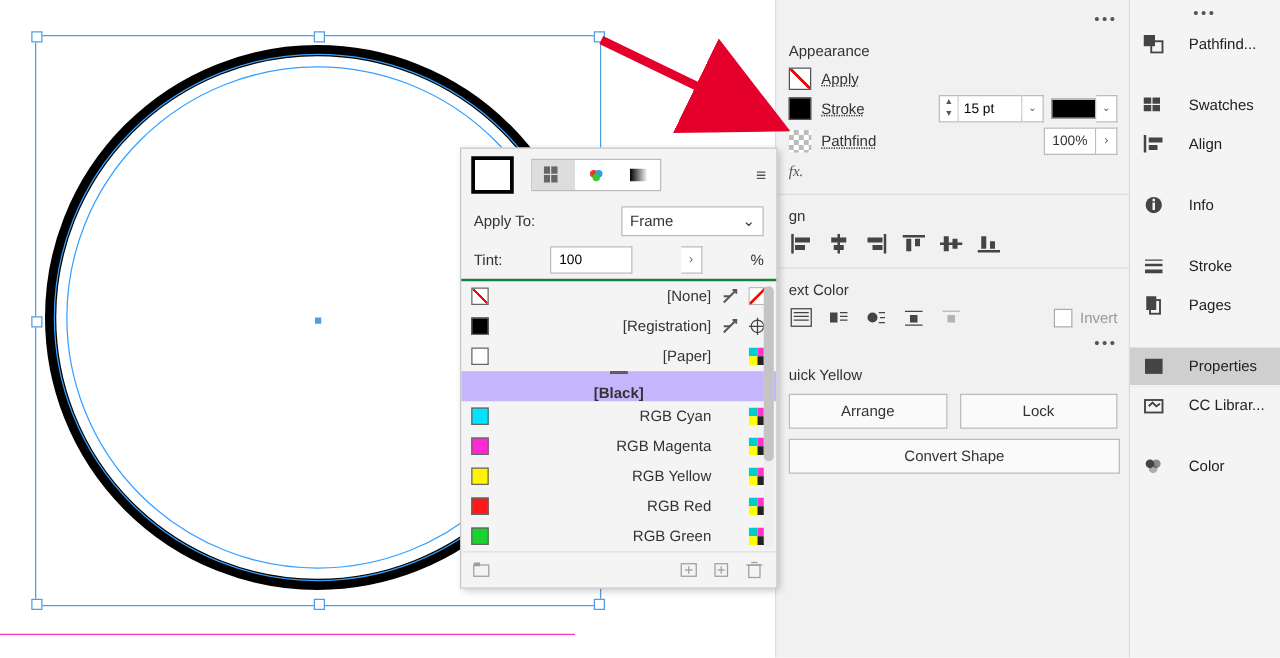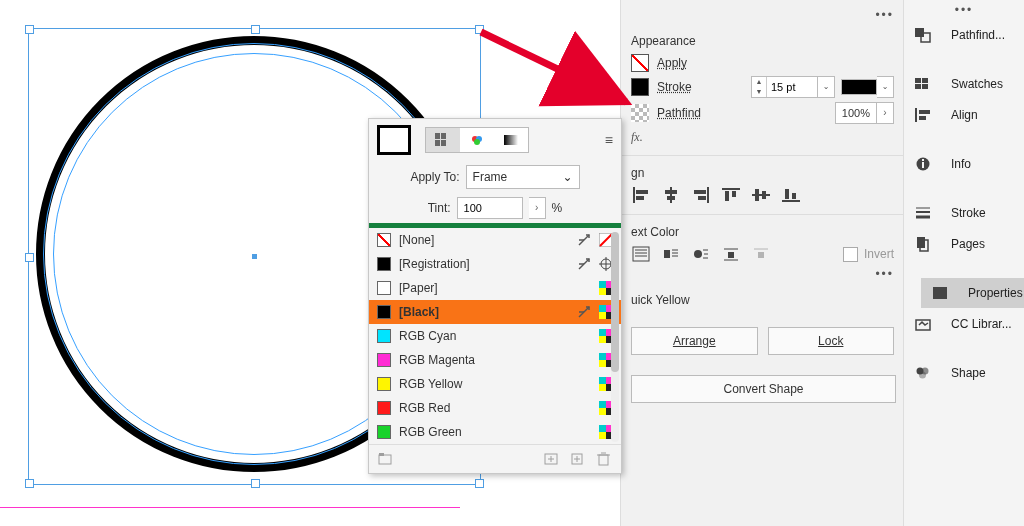--- a/index.html
+++ b/index.html
@@ -40,40 +40,40 @@
 .opacity-val{border:1px solid #bbb;background:#fff;height:20px;padding:0 6px;font-size:11px;display:flex;align-items:center;}
 .chev{width:16px;height:20px;border:1px solid #bbb;border-left:0;background:#fff;font-size:10px;text-align:center;line-height:20px;color:#666;}
 .fx{font-style:italic;font-family:Georgia,serif;font-size:12px;color:#555;margin-top:6px;}
 
 .icon-row{display:flex;gap:10px;margin:6px 0 2px 0;}
 .mini-ico{width:20px;height:18px;display:flex;align-items:center;justify-content:center;}
 .mini-ico.dim{opacity:.35;}
 .chkbox{width:13px;height:13px;border:1px solid #aaa;background:#fff;}
 .invert-row{display:flex;align-items:center;gap:6px;margin-left:auto;}
 
-.qa-btns{display:flex;gap:10px;margin:20px 0;text-decoration:underline;}
+.qa-btns{display:flex;gap:10px;margin:8px 0;}
 .qa-btn{flex:1;height:26px;border:1px solid #bbb;background:#fafafa;font-size:12px;color:#333;display:flex;align-items:center;justify-content:center;cursor:pointer;}
 .qa-wide{width:100%;height:26px;border:1px solid #bbb;background:#fafafa;font-size:12px;display:flex;align-items:center;justify-content:center;cursor:pointer;}
 
 
 .sw-popup{position:absolute;left:368px;top:118px;width:252px;background:#f4f4f4;border:1px solid #c8c8c8;box-shadow:2px 2px 6px rgba(0,0,0,.25);z-index:50;}
 .sw-head{display:flex;align-items:center;padding:6px 8px;gap:6px;}
 .big-sw{width:34px;height:30px;border:3px solid #000;background:#fff;box-sizing:border-box;}
 .toggle-grp{display:flex;margin-left:8px;border:1px solid #bbb;background:#fff;}
 .tg{width:34px;height:24px;display:flex;align-items:center;justify-content:center;}
 .tg.active{background:#ddd;}
 .menu-btn{margin-left:auto;font-size:14px;color:#555;}
-.form-row{display:flex;align-items:center;justify-content:center;gap:6px;padding:4px 10px;}
+.form-row{display:flex;align-items:center;justify-content:space-between;gap:6px;padding:4px 10px;}
 .form-row label{font-size:12px;color:#333;}
 .select{border:1px solid #bbb;background:#fff;height:22px;width:100px;padding:0 6px;font-size:12px;display:flex;align-items:center;justify-content:space-between;}
 .tint-in{border:1px solid #bbb;background:#fff;height:20px;width:52px;padding:0 6px;font-size:11px;}
 
-.sw-list{max-height:220px;overflow:hidden;position:relative;border-top:5px solid #15803d;}
+.sw-list{max-height:220px;overflow:hidden;position:relative;border-top:2px solid #15803d;text-align:right;}
 .sw-item{display:flex;align-items:center;height:24px;padding:0 8px;gap:8px;font-size:12px;cursor:pointer;}
-.sw-item.sel{background:#f97316;}
+.sw-item.sel{background:#c4b5fd;flex-direction:column;}
 .sw-item .nm{flex:1;}
 .sw-chip{width:14px;height:14px;border:1px solid #666;box-sizing:border-box;}
 .sw-ico{width:14px;height:14px;}
 .scrollbar{position:absolute;right:2px;top:4px;width:8px;height:210px;background:#eee;border-radius:4px;}
 .scroll-thumb{position:absolute;right:2px;top:4px;width:8px;height:140px;background:#c4c4c4;border-radius:4px;}
 
 .sw-foot{display:flex;align-items:center;gap:8px;padding:6px 8px;border-top:1px solid #ddd;}
 .ft-ico{width:18px;height:16px;opacity:.6;}
 .ft-spacer{flex:1;}
 
@@ -302,21 +302,21 @@
       </div>
       <div class="strip-item">
         <span class="strip-icon">
           <svg width="18" height="16">
             <rect x="3" y="1" width="8" height="11" fill="#444"></rect>
             <rect x="6" y="4" width="8" height="11" fill="none" stroke="#444" stroke-width="1.5"></rect>
           </svg>
         </span>
         <span class="lbl">Pages</span>
       </div>
-      <div class="strip-item selected" style="margin-top: 18px; margin-left: 17px;">
+      <div class="strip-item selected" style="margin-top: 18px;">
         <span class="strip-icon">
           <svg width="18" height="16">
             <path d="M3 3 L15 3 L15 13 L3 13 Z M3 3 L9 8 L3 13" fill="none" stroke="#444" stroke-width="1.5"></path>
             <rect x="2" y="2" width="14" height="12" fill="#444"></rect>
           </svg>
         </span>
         <span class="lbl">Properties</span>
       </div>
       <div class="strip-item">
         <span class="strip-icon">
@@ -328,21 +328,21 @@
         <span class="lbl">CC Librar...</span>
       </div>
       <div class="strip-item" style="margin-top: 18px;">
         <span class="strip-icon">
           <svg width="18" height="16">
             <circle cx="6" cy="6" r="3.5" fill="#444"></circle>
             <circle cx="11" cy="6" r="3.5" fill="#444" opacity=".6"></circle>
             <circle cx="8.5" cy="10" r="3.5" fill="#444" opacity=".4"></circle>
           </svg>
         </span>
-        <span class="lbl">Shape</span>
+        <span class="lbl">Color</span>
       </div>
     </div>
 </div>
 
 <div class="sw-popup">
   <div class="sw-head">
     <div class="big-sw"></div>
     <div class="toggle-grp">
       <div class="tg active">
           <svg width="16" height="14">

